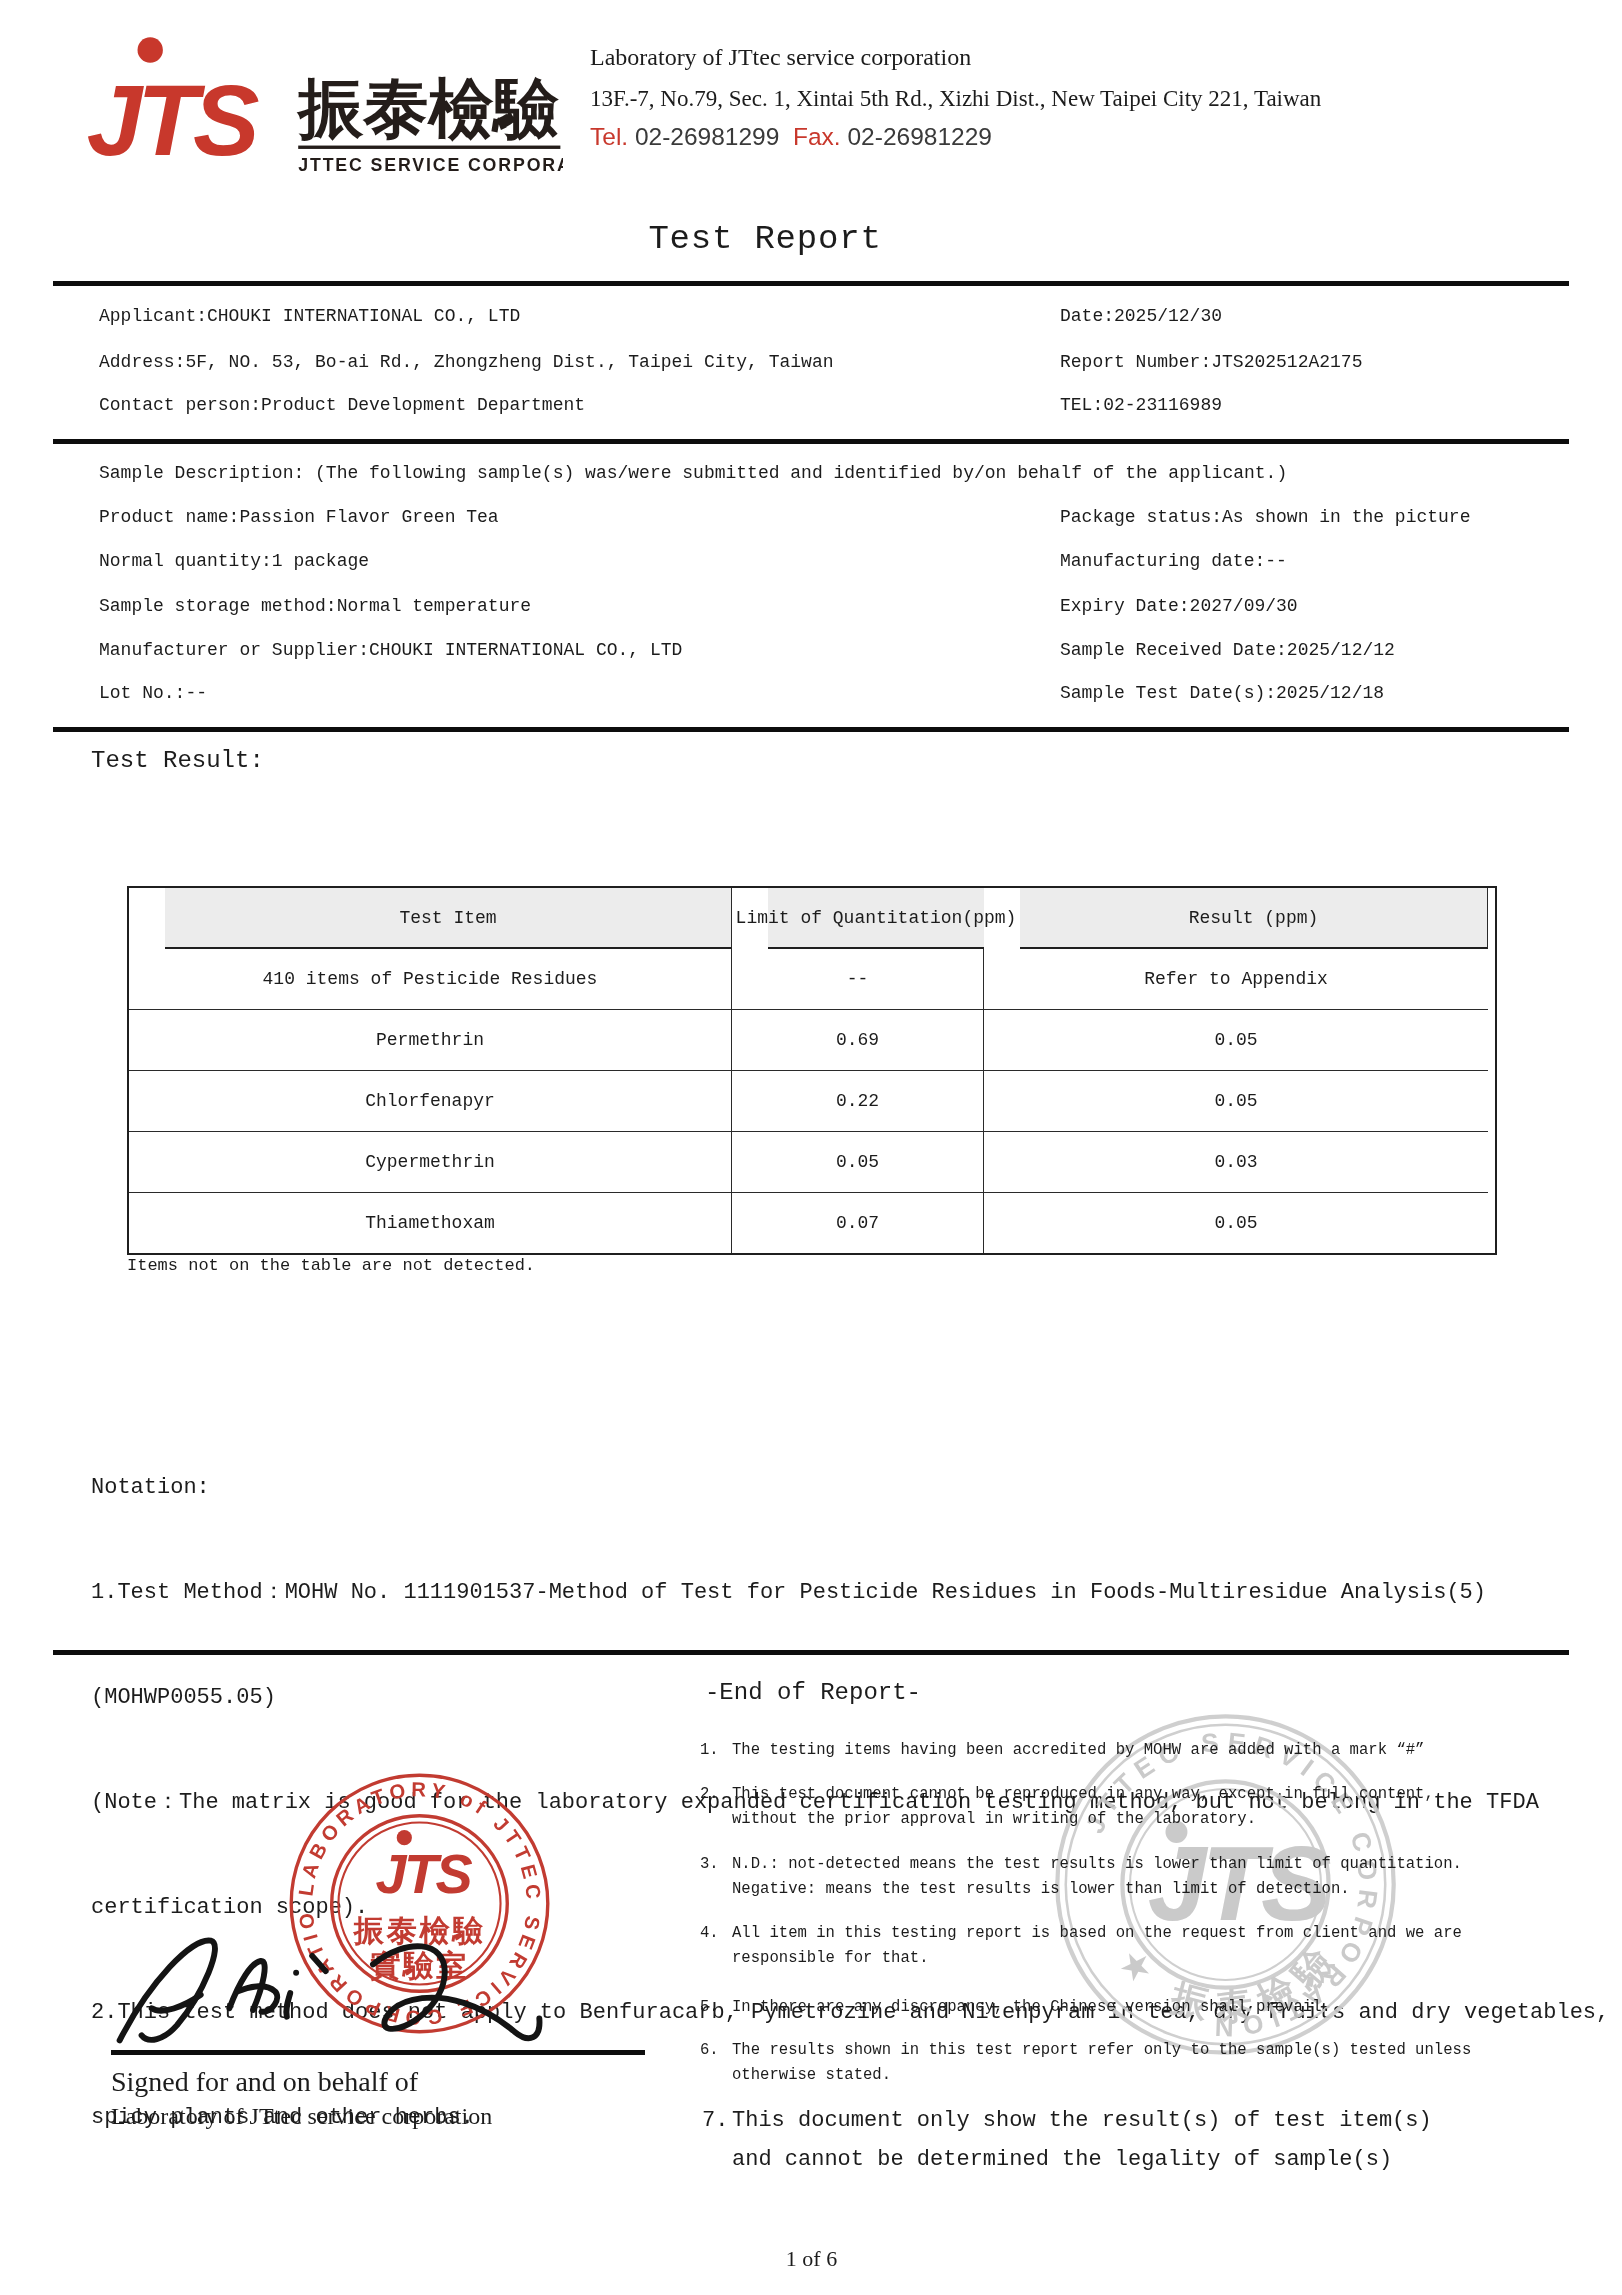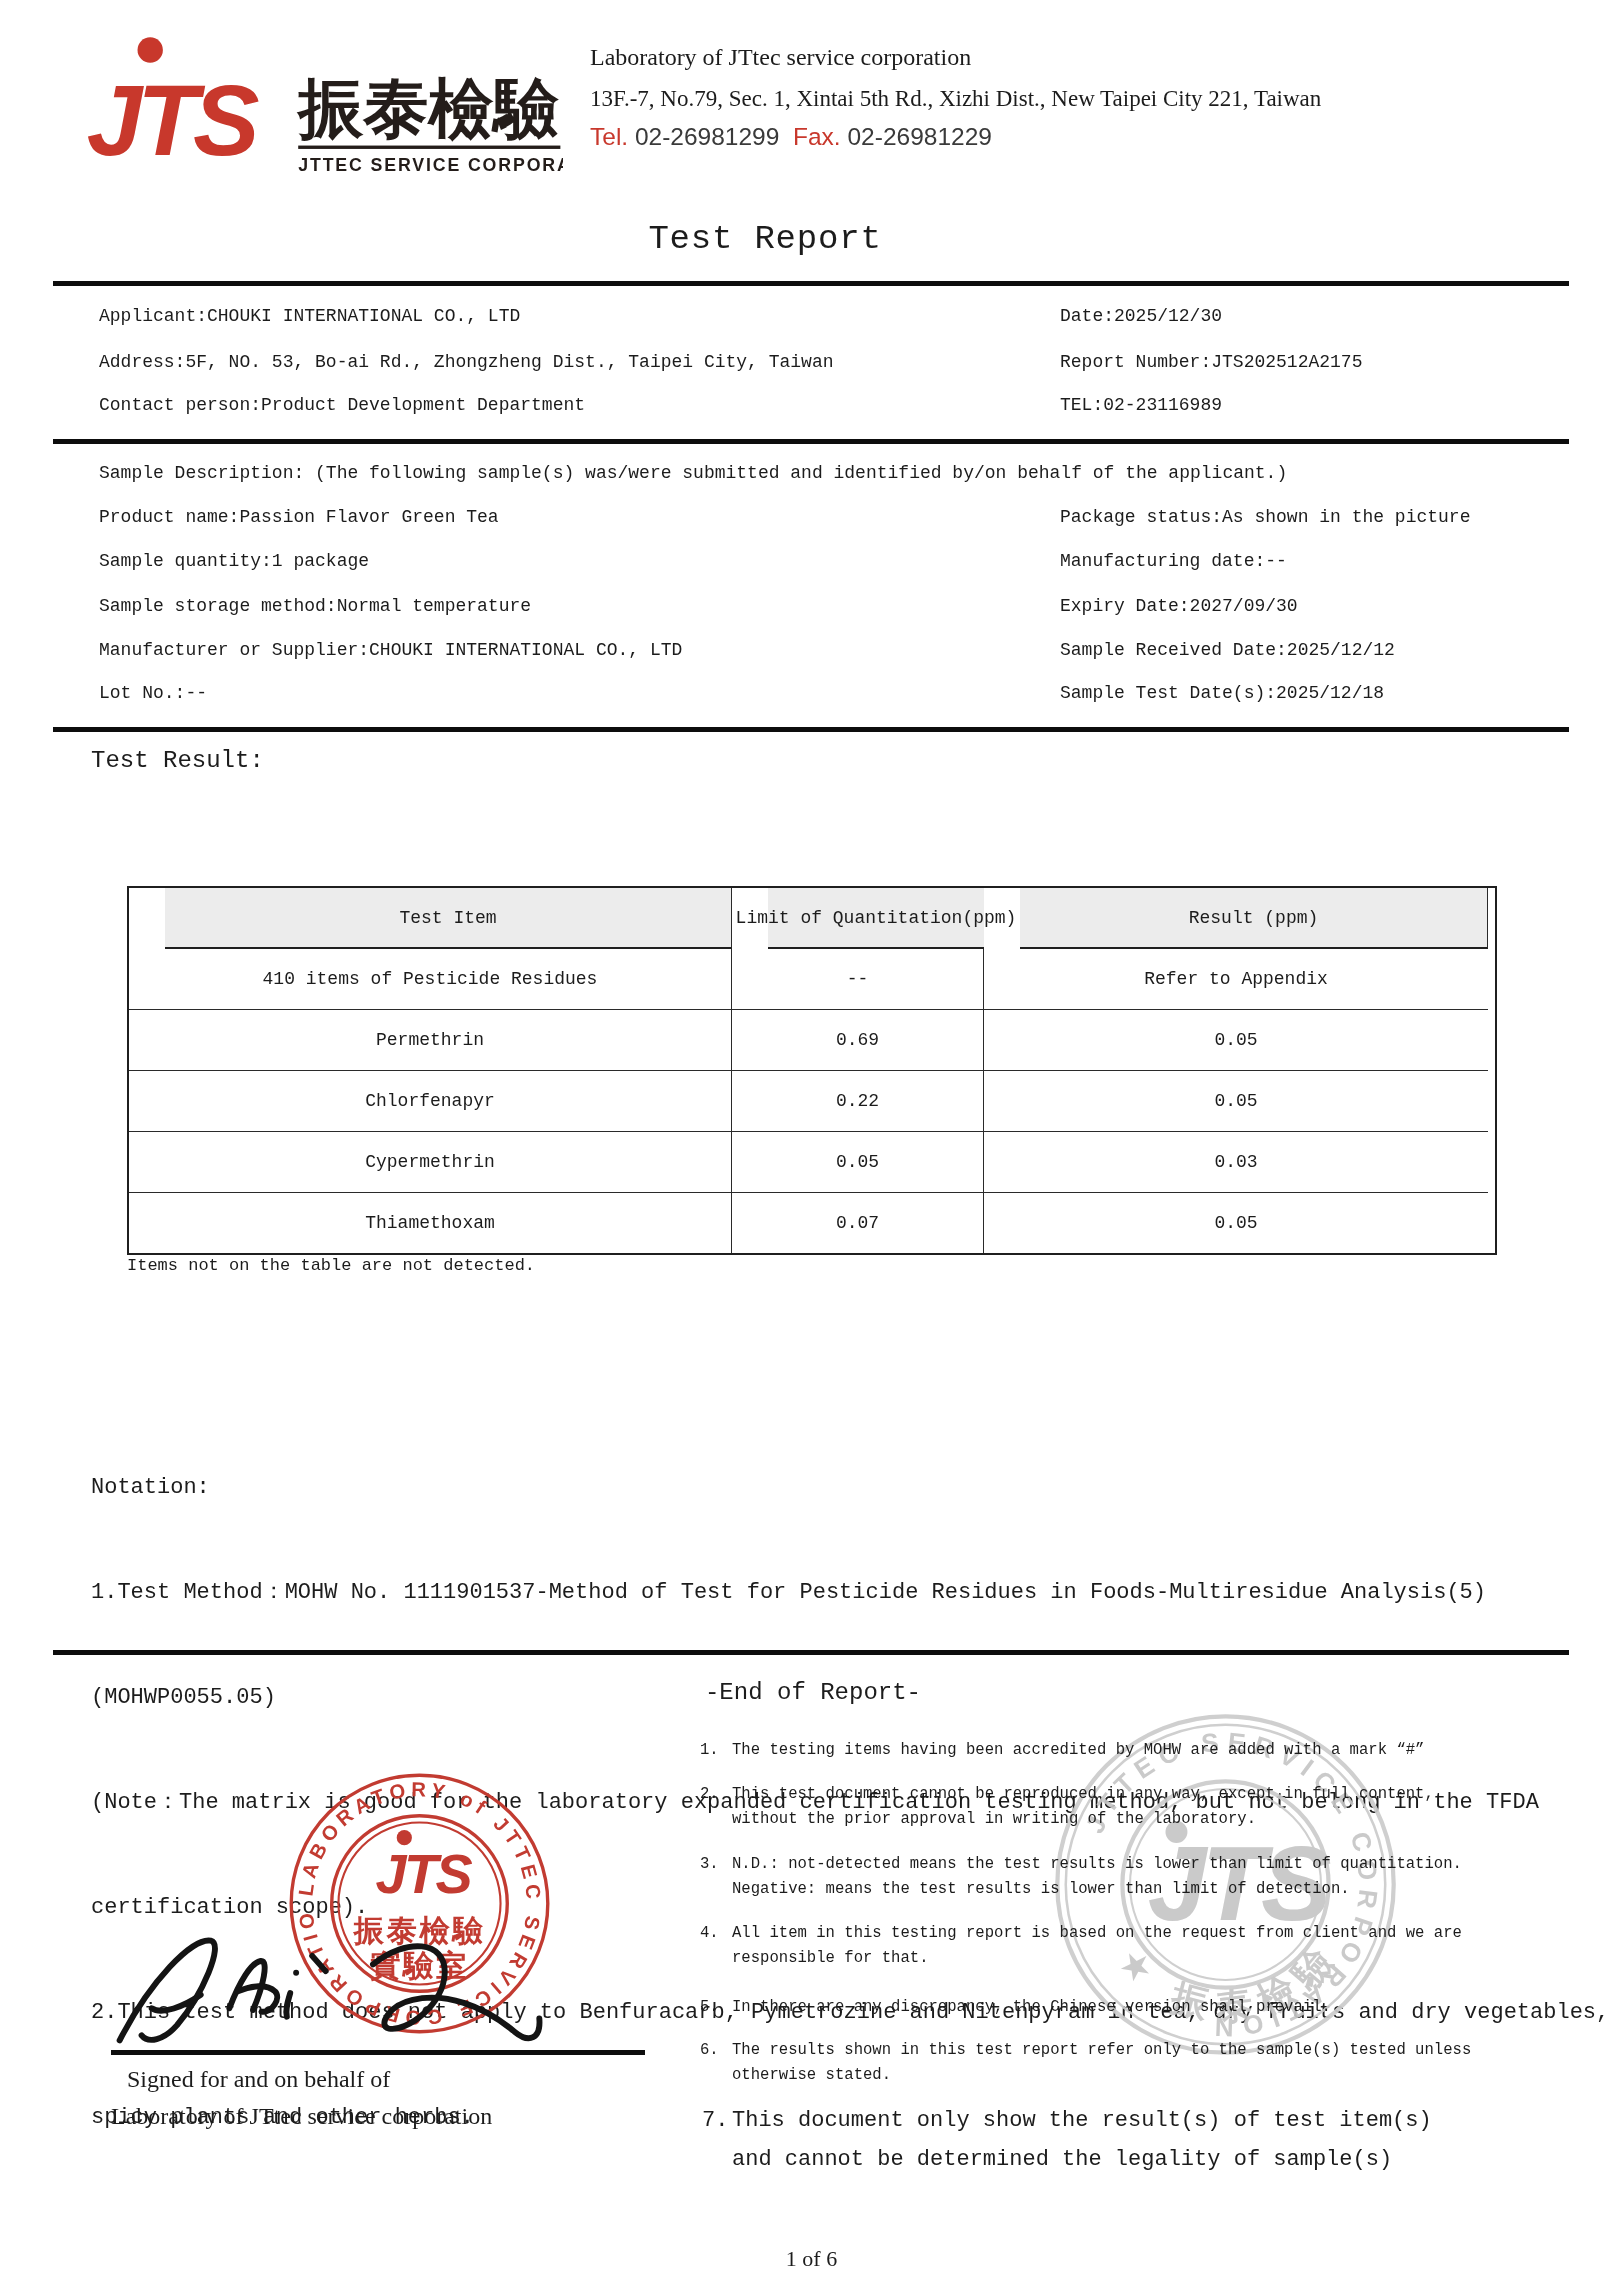--- a/index.html
+++ b/index.html
@@ -56,21 +56,21 @@
   .note.n1{top:1738px}.note.n2{top:1782px}.note.n3{top:1852px}
   .note.n4{top:1921px}.note.n5{top:1995px}.note.n6{top:2038px}
   .note.n7{top:2101px;font-size:22px;line-height:39px;}
   .note.n7 .nnum{left:-30px;}
 
   .wm{left:1048px;top:1707px;z-index:1;opacity:.92;}
   .stamp{left:276px;top:1760px;z-index:3;}
   .sig{left:101px;top:1912px;z-index:4;}
 
   .sigline{left:111px;top:2050px;width:534px;height:5px;background:#0d0d0d;z-index:5;}
-  .sig-cap1{left:127px;top:2066px;font-size:24px;}
+  .sig-cap1{left:111px;top:2066px;font-size:28px;}
   .sig-cap2{left:111px;top:2103px;font-size:24px;}
 
   .pageno{left:0;top:2246px;width:1623px;text-align:center;font-size:22px;}
 </style>
 </head>
 <body>
 
 <div class="page">
 
   <svg class="abs" style="left:85px;top:28px;" width="478" height="148" viewBox="0 0 565 175">
@@ -95,21 +95,21 @@
   <div class="abs inforow ileft" style="top:306px">Applicant:CHOUKI INTERNATIONAL CO., LTD</div>
   <div class="abs inforow iright" style="top:306px">Date:2025/12/30</div>
   <div class="abs inforow ileft" style="top:352px">Address:5F, NO. 53, Bo-ai Rd., Zhongzheng Dist., Taipei City, Taiwan</div>
   <div class="abs inforow iright" style="top:352px">Report Number:JTS202512A2175</div>
   <div class="abs inforow ileft" style="top:395px">Contact person:Product Development Department</div>
   <div class="abs inforow iright" style="top:395px">TEL:02-23116989</div>
 
   <div class="abs inforow ileft" style="top:463px">Sample Description: (The following sample(s) was/were submitted and identified by/on behalf of the applicant.)</div>
   <div class="abs inforow ileft" style="top:507px">Product name:Passion Flavor Green Tea</div>
   <div class="abs inforow iright" style="top:507px">Package status:As shown in the picture</div>
-  <div class="abs inforow ileft" style="top:551px">Sample quantity:1 package</div>
+  <div class="abs inforow ileft" style="top:551px">Normal quantity:1 package</div>
   <div class="abs inforow iright" style="top:551px">Manufacturing date:--</div>
   <div class="abs inforow ileft" style="top:596px">Sample storage method:Normal temperature</div>
   <div class="abs inforow iright" style="top:596px">Expiry Date:2027/09/30</div>
   <div class="abs inforow ileft" style="top:640px">Manufacturer or Supplier:CHOUKI INTERNATIONAL CO., LTD</div>
   <div class="abs inforow iright" style="top:640px">Sample Received Date:2025/12/12</div>
   <div class="abs inforow ileft" style="top:683px">Lot No.:--</div>
   <div class="abs inforow iright" style="top:683px">Sample Test Date(s):2025/12/18</div>
 
   <div class="abs tr-heading">Test Result:</div>
 

